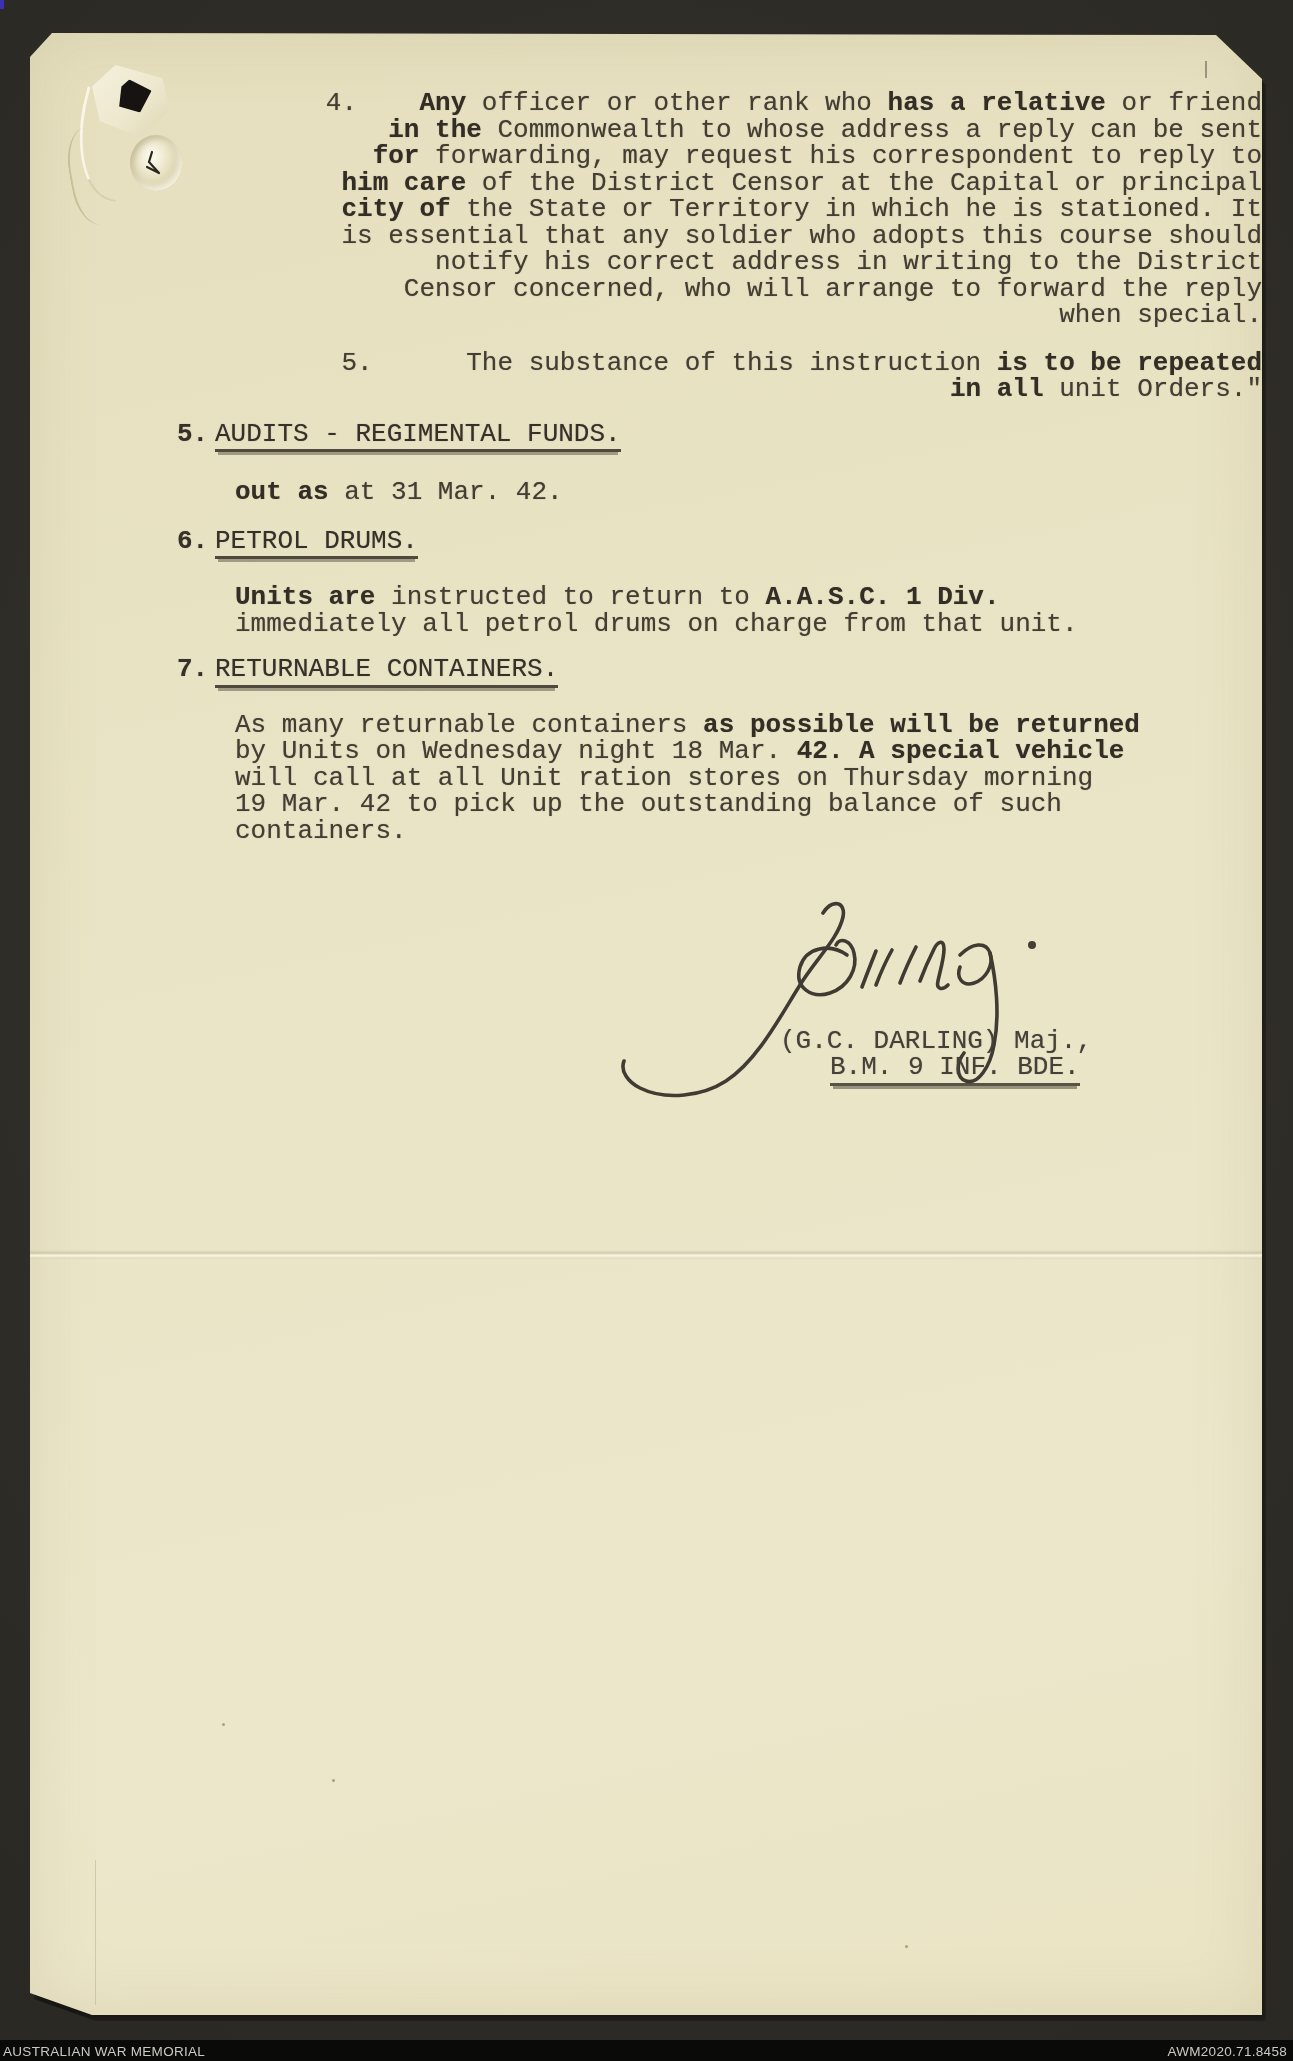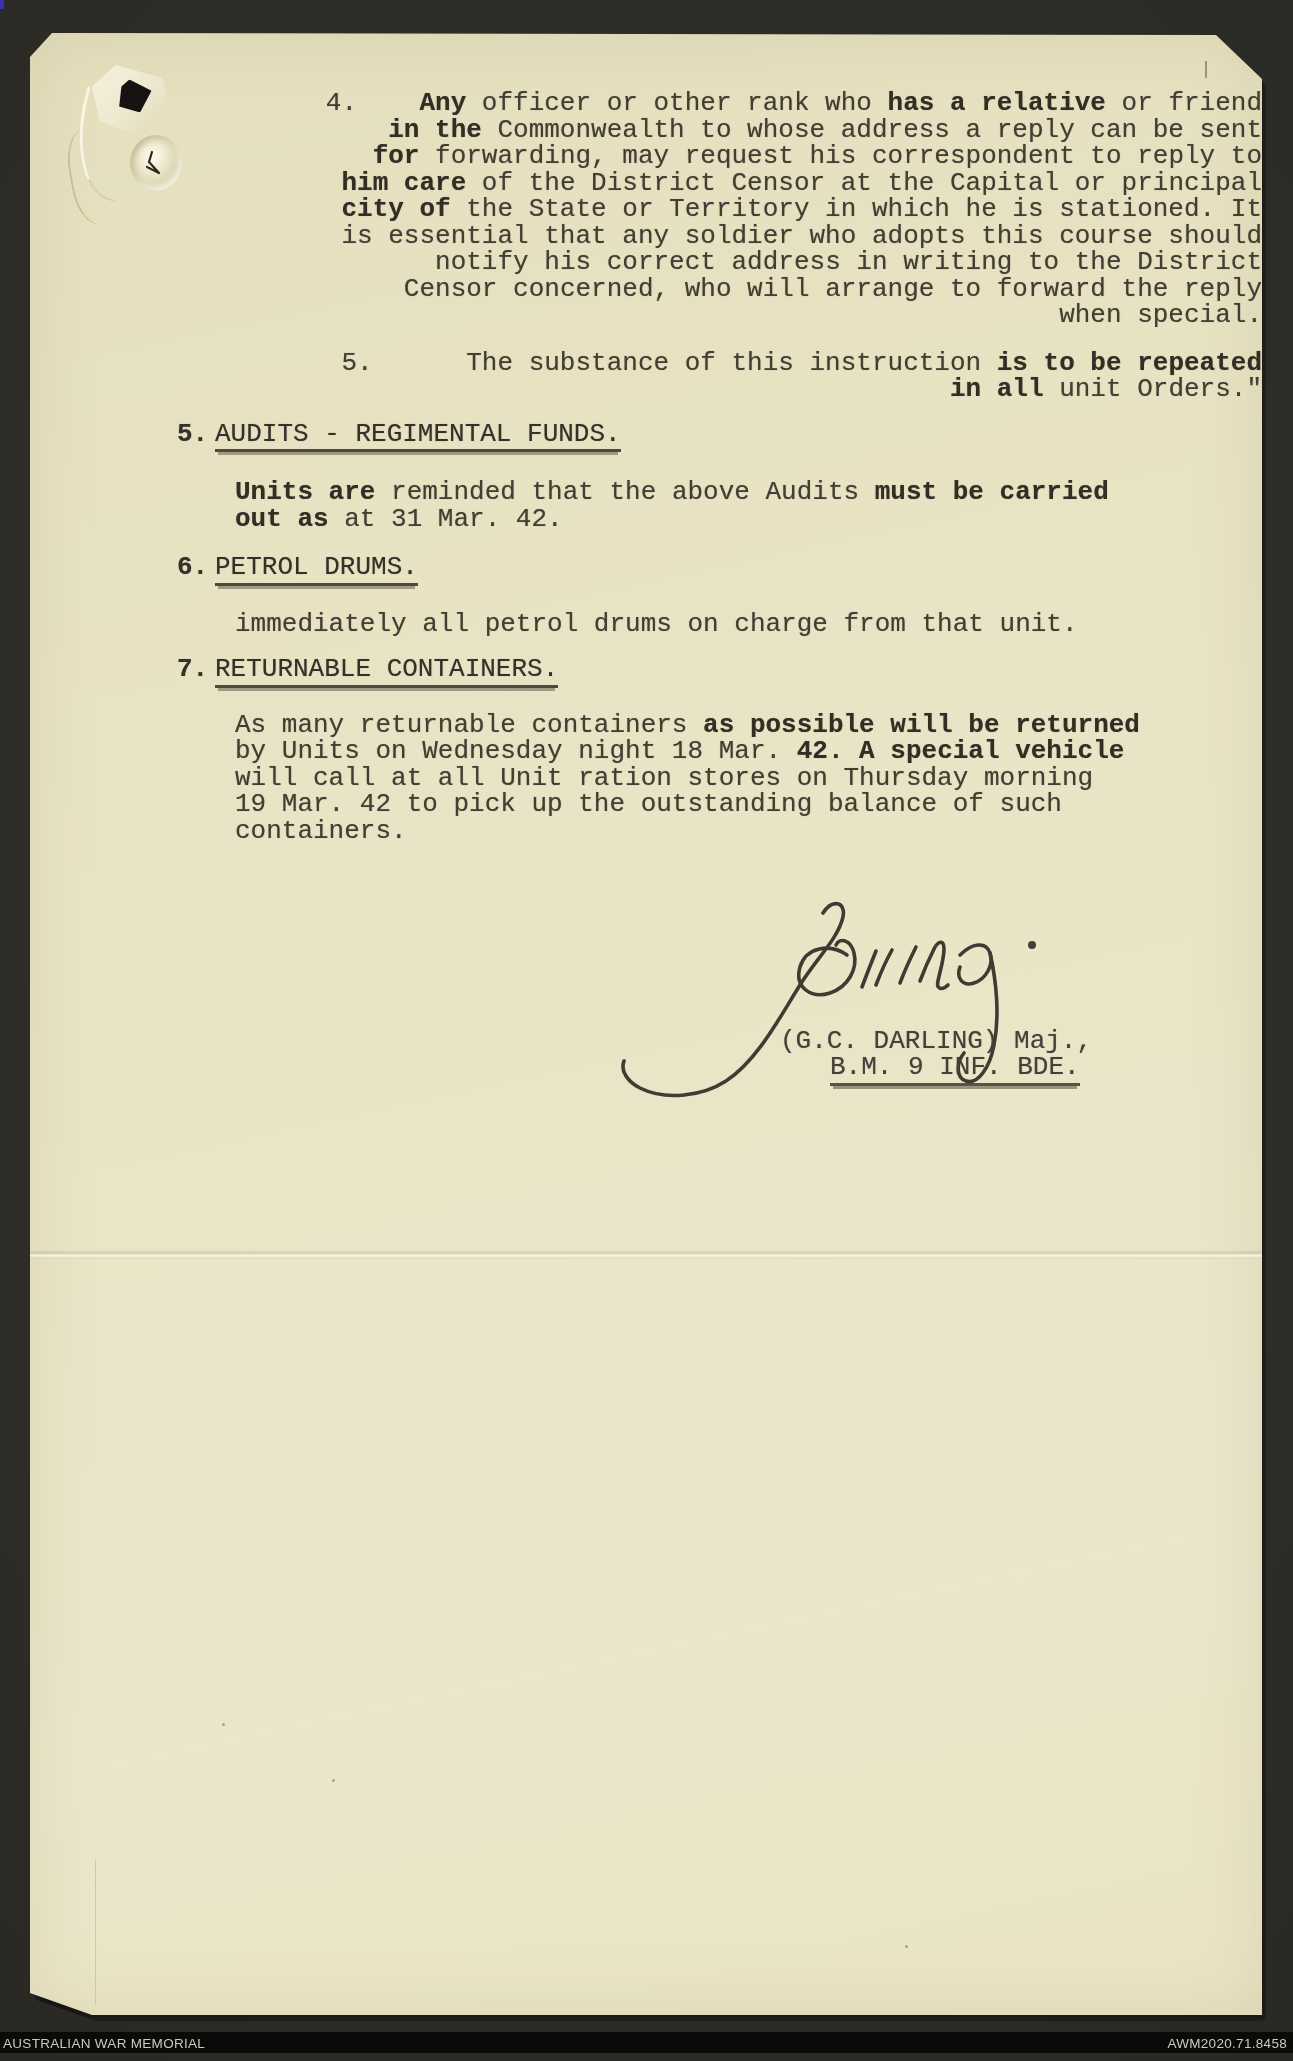--- a/index.html
+++ b/index.html
@@ -49,21 +49,21 @@
        border-bottom:3px solid rgba(52,46,38,.85);box-shadow:0 6px 0 -3px rgba(52,46,38,.4);}
   .section .body{margin-left:20px;}
   
   .sig-svg{position:absolute;left:570px;top:862px;}
   .sig-typed1{position:absolute;left:750px;top:993px;font-size:26px;white-space:pre;color:#45403a;
        text-shadow:0 0 1px rgba(62,56,46,.45);}
   .sig-typed2{position:absolute;left:800px;top:1019px;font-size:26px;white-space:pre;color:#45403a;
        text-shadow:0 0 1px rgba(62,56,46,.45);display:inline-block;padding-bottom:1px;
        border-bottom:3px solid rgba(52,46,38,.8);box-shadow:0 6px 0 -3px rgba(52,46,38,.45);}
   
-  .footer-bar{position:absolute;left:0;bottom:8px;width:100%;height:21px;background:#0a0a09;
+  .footer-bar{position:absolute;left:0;bottom:0;width:100%;height:21px;background:#0a0a09;
        font-family:"Liberation Sans", sans-serif;font-size:13.5px;color:#ccc9c1;}
   .footer-bar .fl{position:absolute;left:3px;top:4px;letter-spacing:.3px;}
   .footer-bar .fr{position:absolute;right:6px;top:4px;letter-spacing:.3px;}
 </style>
 </head>
 <body>
 
 <div id="canvas">
 
   <div class="paper-shadow"></div>
@@ -96,24 +96,24 @@
           <div class="line"><span>is essential that any soldier who adopts this course should</span></div>
           <div class="line"><span>notify his correct address in writing to the District</span></div>
           <div class="line"><span>Censor concerned, who will arrange to forward the reply</span></div>
           <div class="line"><span>when special.</span></div>
         </div>
         <div class="para" style="margin-top: 21px;">
           <div class="line"><span>5.      The substance of this instruction </span><span class="b">is to be repeated</span></div>
           <div class="line"><span class="b">in all</span><span> unit Orders."</span></div>
         </div>
         <div class="section" style="margin-top: 18px;"><span class="num">5.</span><span class="heading">AUDITS - REGIMENTAL FUNDS.</span><div class="body" style="margin-top: 27px;">
-            <div class="line"><span class="b">Units are</span><span> reminded that the above Audits </span><span class="b">must be carried</span></div>
             <div class="line"><span class="b">out as</span><span> at 31 Mar. 42.</span></div>
           </div></div>
         <div class="section" style="margin-top: 22px;"><span class="num">6.</span><span class="heading">PETROL DRUMS.</span><div class="body" style="margin-top: 25px;">
+            <div class="line"><span class="b">Units are</span><span> instructed to return to </span><span class="b">A.A.S.C. 1 Div.</span></div>
             <div class="line"><span>immediately all petrol drums on charge from that unit.</span></div>
           </div></div>
         <div class="section" style="margin-top: 19px;"><span class="num">7.</span><span class="heading">RETURNABLE CONTAINERS.</span><div class="body" style="margin-top: 24px;">
             <div class="line"><span>As many returnable containers </span><span class="b">as possible will be returned</span></div>
             <div class="line"><span>by Units on Wednesday night 18 Mar. </span><span class="b">42. A special vehicle</span></div>
             <div class="line"><span>will call at all Unit ration stores on Thursday morning</span></div>
             <div class="line"><span>19 Mar. 42 to pick up the outstanding balance of such</span></div>
             <div class="line"><span>containers.</span></div>
           </div></div>
       </div>

